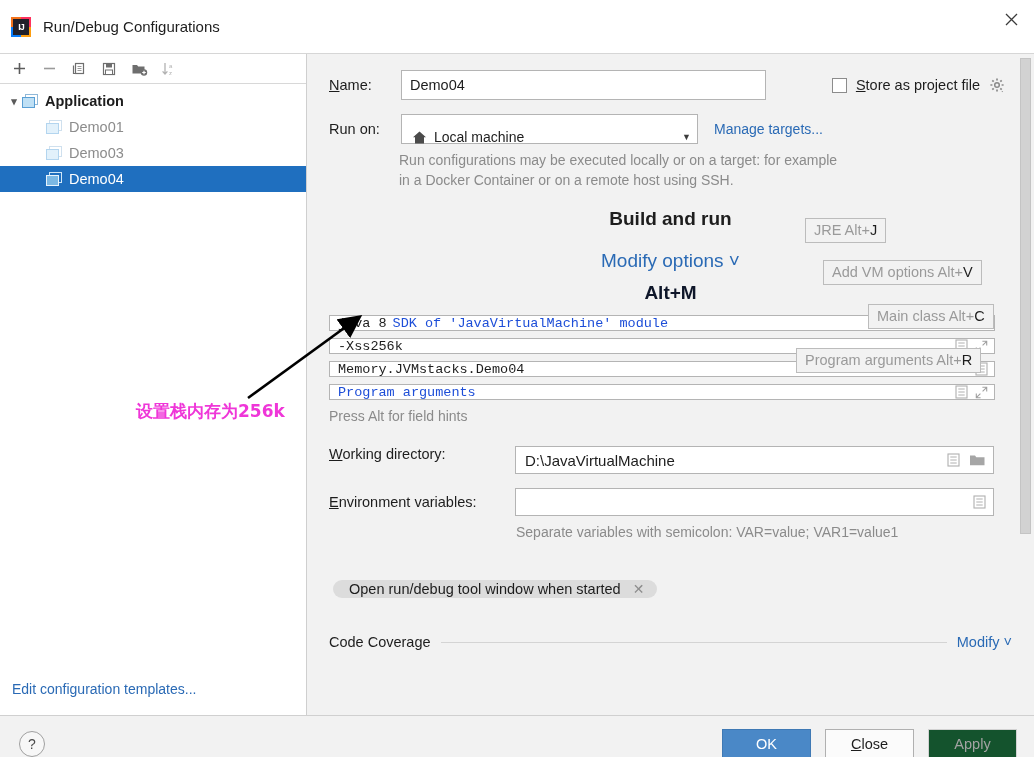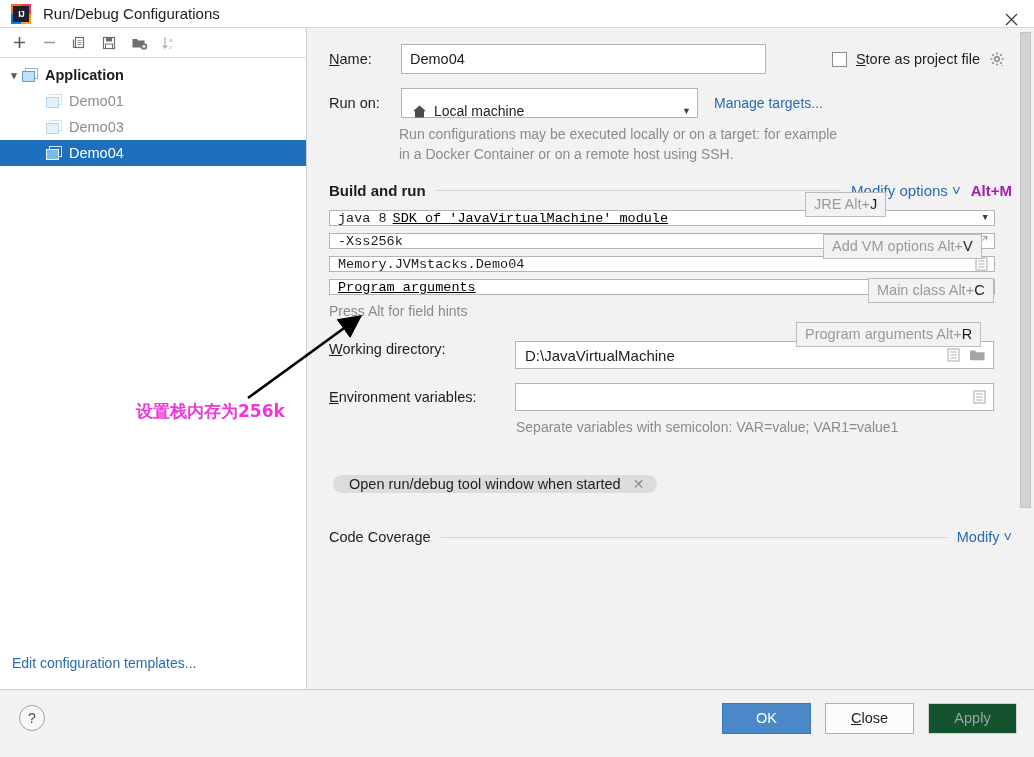--- a/index.html
+++ b/index.html
@@ -10,21 +10,21 @@
     font-size: 14px;
     color: #1d1d1d;
     background: #ffffff;
     overflow: hidden;
     position: relative;
   }
   .dialog { width: 1034px; height: 757px; position: relative; background: #f2f2f2; }
 
   
   .titlebar {
-    height: 28px; background: #ffffff;
+    height: 54px; background: #ffffff;
     display: flex; align-items: center;
     border-bottom: 1px solid #d6d6d6;
     position: relative;
   }
   .app-logo { width: 20px; height: 20px; margin-left: 11px; position: relative; flex: none; }
   .app-logo .q1 { position:absolute; left:0; top:0; width:10px; height:10px; background:#f4731c; }
   .app-logo .q2 { position:absolute; right:0; top:0; width:10px; height:10px; background:#fe315d; }
   .app-logo .q3 { position:absolute; left:0; bottom:0; width:10px; height:10px; background:#077cfb; }
   .app-logo .q4 { position:absolute; right:0; bottom:0; width:10px; height:10px; background:#fd9d0e; }
   .app-logo .inner {
@@ -117,35 +117,35 @@
   .manage-link { margin-left: 16px; }
 
   .hint-par {
     color: #8b8b8b; font-size: 14px; line-height: 20px;
     margin: 6px 0 0 70px; max-width: 440px;
   }
 
   .sep-block { margin-top: 18px; position: relative; }
   .sec-head {
     display: flex; align-items: center; gap: 10px;
-    font-weight: bold; font-size: 15px; margin-bottom: 11px;
+    font-weight: bold; font-size: 19px; margin-bottom: 11px; flex-direction: column;
   }
   .sec-line { flex: 1; height: 1px; background: #d4d4d4; }
   .sec-head .modify-opts { font-weight: normal; }
 
   .field-stack { display: flex; flex-direction: column; gap: 7px; }
   .fld {
     height: 16px; border: 1px solid #b4b4b4; background: #ffffff;
     display: flex; align-items: center; padding: 0 6px 0 8px;
     font-family: "Liberation Mono", monospace; font-size: 13.5px;
     width: 666px; position: relative;
   }
   .fld .icons { margin-left: auto; display: flex; align-items: center; gap: 7px; color: #a8a8a8; }
   .mono-dark { color: #1d1d1d; }
-  .mono-grey { color: #000000; text-decoration: underline; }
+  .mono-grey { color: #1d4ed8; }
   .fld .caret-dn { margin-left: auto; font-size: 9px; color: #3c3c3c; }
   .press-alt { color: #8b8b8b; font-size: 14px; margin-top: 8px; }
 
   
   .hint-bubble {
     position: absolute; background: #f2f2f2; border: 1px solid #bcbcbc;
     color: #9a9a9a; font-size: 14.5px; padding: 3px 8px 4px 8px;
     white-space: nowrap; z-index: 5;
   }
   .hint-bubble b { color: #1d1d1d; font-weight: normal; }
@@ -353,21 +353,21 @@
         <div class="hint-par">Run configurations may be executed locally or on a target: for example in a Docker Container or on a remote host using SSH.</div>
 
         
         <div class="sep-block">
           <div class="sec-head">
             <span>Build and run</span>
             <span class="sec-line"></span>
             <span class="link modify-opts">
               <span>Modify options</span> <span>˅</span>
             </span>
-            <span style="color:#a21caf;">Alt+M</span>
+            <span style="color:#0f172a;">Alt+M</span>
           </div>
 
           <div class="field-stack">
 
             <div class="fld">
               <span class="mono-dark">java 8</span>
               <span class="mono-grey" style="margin-left:6px;">SDK of 'JavaVirtualMachine' module</span>
               <span class="caret-dn">▼</span>
             </div>
 

